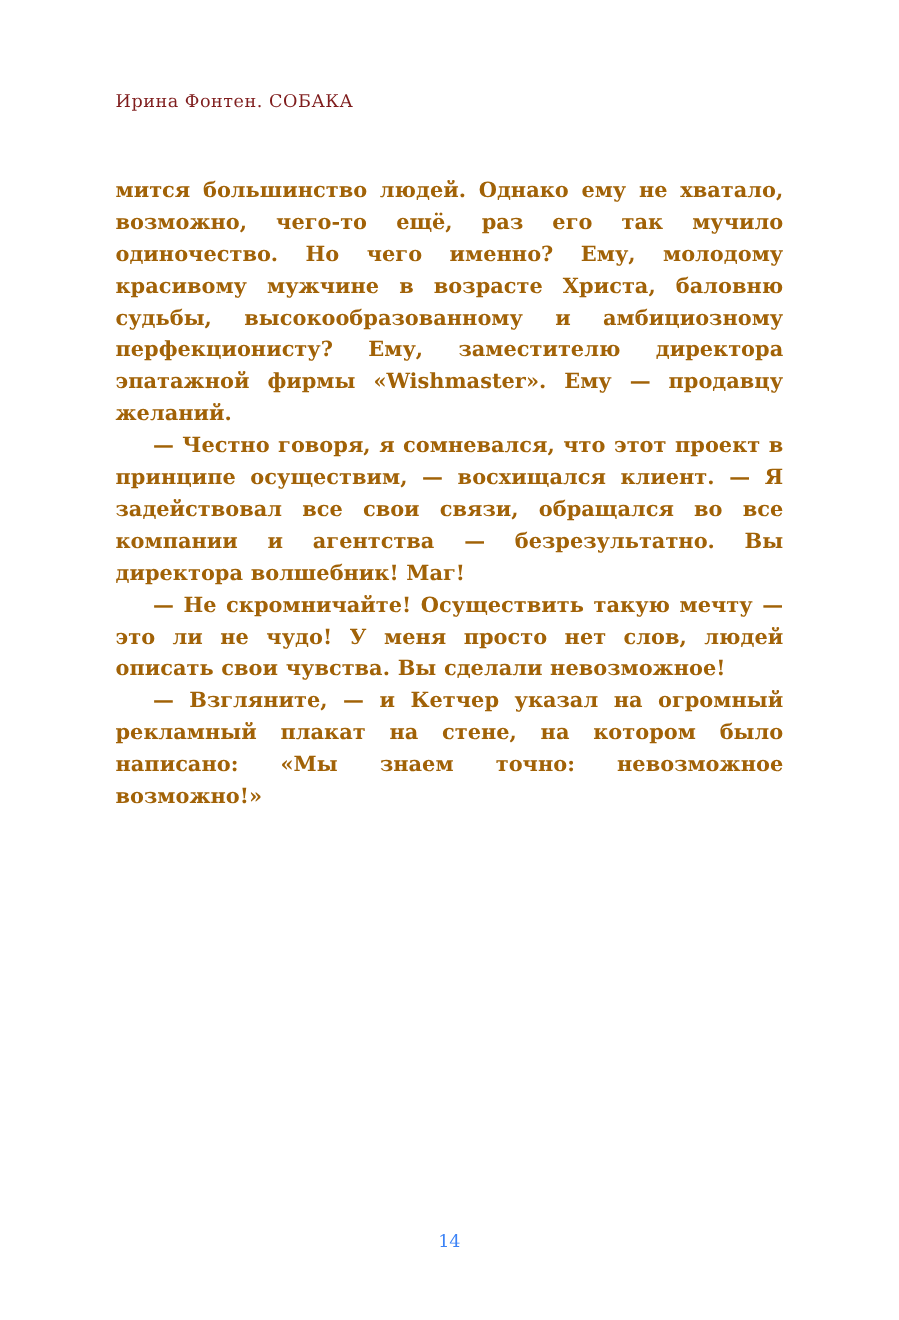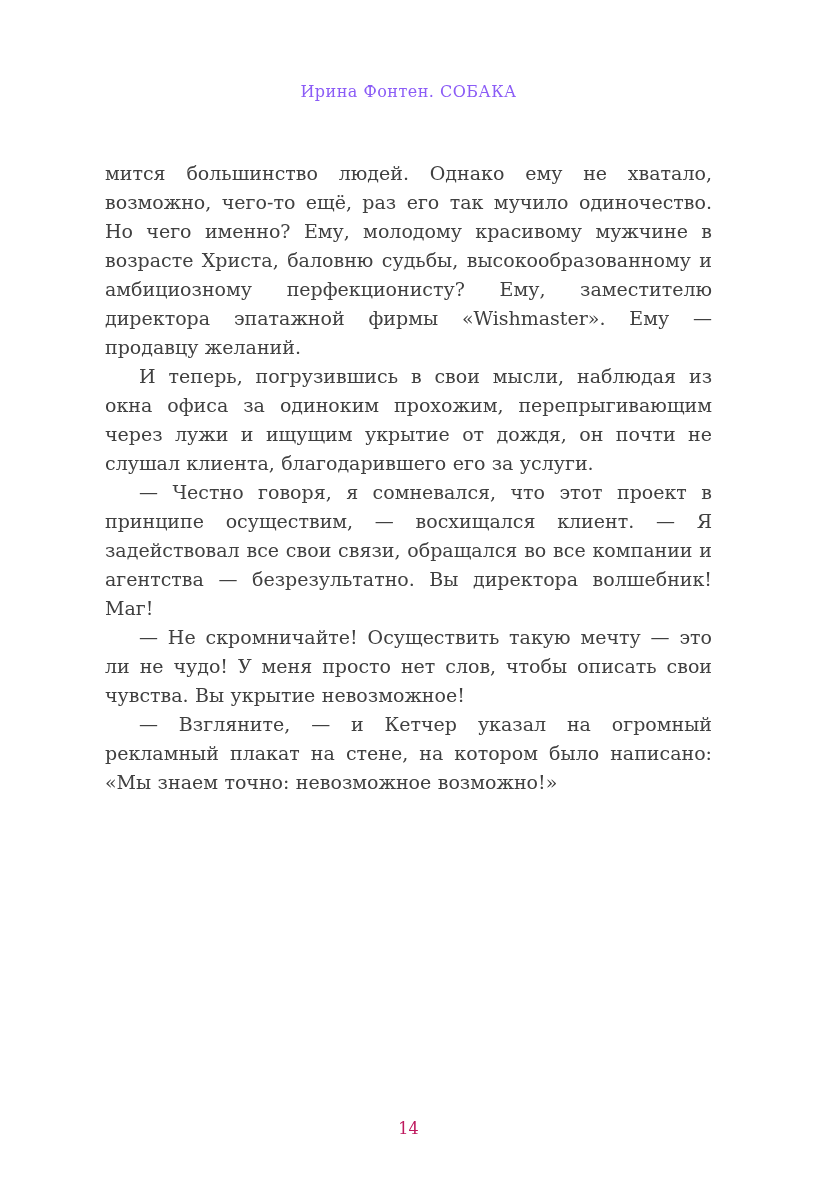--- a/index.html
+++ b/index.html
@@ -16,61 +16,60 @@
       box-sizing: border-box;
       padding: 82px 105px 0 105px;
       overflow: hidden;
       font-family: "DejaVu Serif", "Liberation Serif", serif;
       color: #2e2e2e;
     }
     .running-header {
       font-family: "DejaVu Serif", "Liberation Serif", serif;
       font-size: 16px;
       letter-spacing: 0.03em;
-      color: #8b5cf6;
+      color: #7f1d1d;
       margin: 0 0 58px 0;
       font-weight: normal;
-      text-align: center;
     }
     .page-body {
       width: 607px;
     }
     .para {
       margin: 0;
       font-size: 19px;
       line-height: 29px;
       text-align: justify;
-      color: #404040;
+      color: #a16207;
       word-spacing: 0.02em;
+      font-weight: bold;
     }
     .para.indent {
       text-indent: 34px;
     }
     .para.no-indent {
       text-indent: 0;
     }
     .page-number {
       position: absolute;
       left: 0;
       bottom: 62px;
       width: 100%;
       text-align: center;
       font-size: 16px;
-      color: #be185d;
+      color: #3b82f6;
       font-family: "DejaVu Serif", "Liberation Serif", serif;
     }
   </style>
 </head>
 <body>
 
 <div class="page">
   <div class="running-header">Ирина Фонтен. СОБАКА</div>
 
   <div class="page-body">
       <p class="para no-indent">мится большинство людей. Однако ему не хватало, возможно, чего-то ещё, раз его так мучило одиночество. Но чего именно? Ему, молодому красивому мужчине в возрасте Христа, баловню судьбы, высокообразованному и амбициозному перфекционисту? Ему, заместителю директора эпатажной фирмы «Wishmaster». Ему — продавцу желаний.</p>
-      <p class="para indent">И теперь, погрузившись в свои мысли, наблюдая из окна офиса за одиноким прохожим, перепрыгивающим через лужи и ищущим укрытие от дождя, он почти не слушал клиента, благодарившего его за услуги.</p>
       <p class="para indent">— Честно говоря, я сомневался, что этот проект в принципе осуществим, — восхищался клиент. — Я задействовал все свои связи, обращался во все компании и агентства — безрезультатно. Вы директора волшебник! Маг!</p>
-      <p class="para indent">— Не скромничайте! Осуществить такую мечту — это ли не чудо! У меня просто нет слов, чтобы описать свои чувства. Вы укрытие невозможное!</p>
+      <p class="para indent">— Не скромничайте! Осуществить такую мечту — это ли не чудо! У меня просто нет слов, людей описать свои чувства. Вы сделали невозможное!</p>
       <p class="para indent">— Взгляните, — и Кетчер указал на огромный рекламный плакат на стене, на котором было написано: «Мы знаем точно: невозможное возможно!»</p>
     </div>
 
   <div class="page-number">14</div>
 </div>
 
 </body></html>

